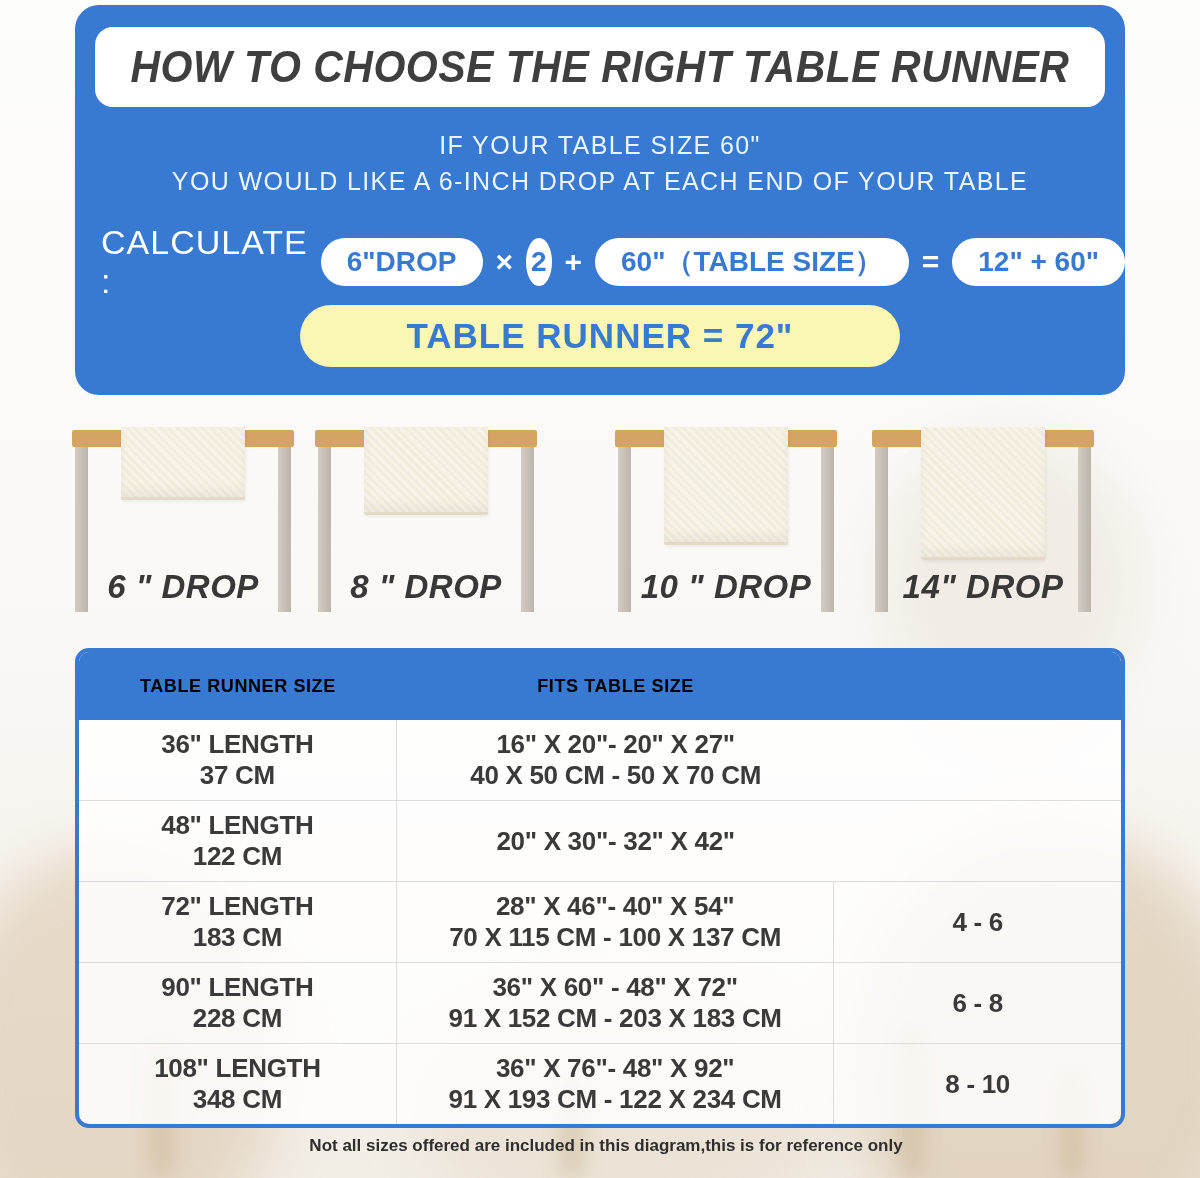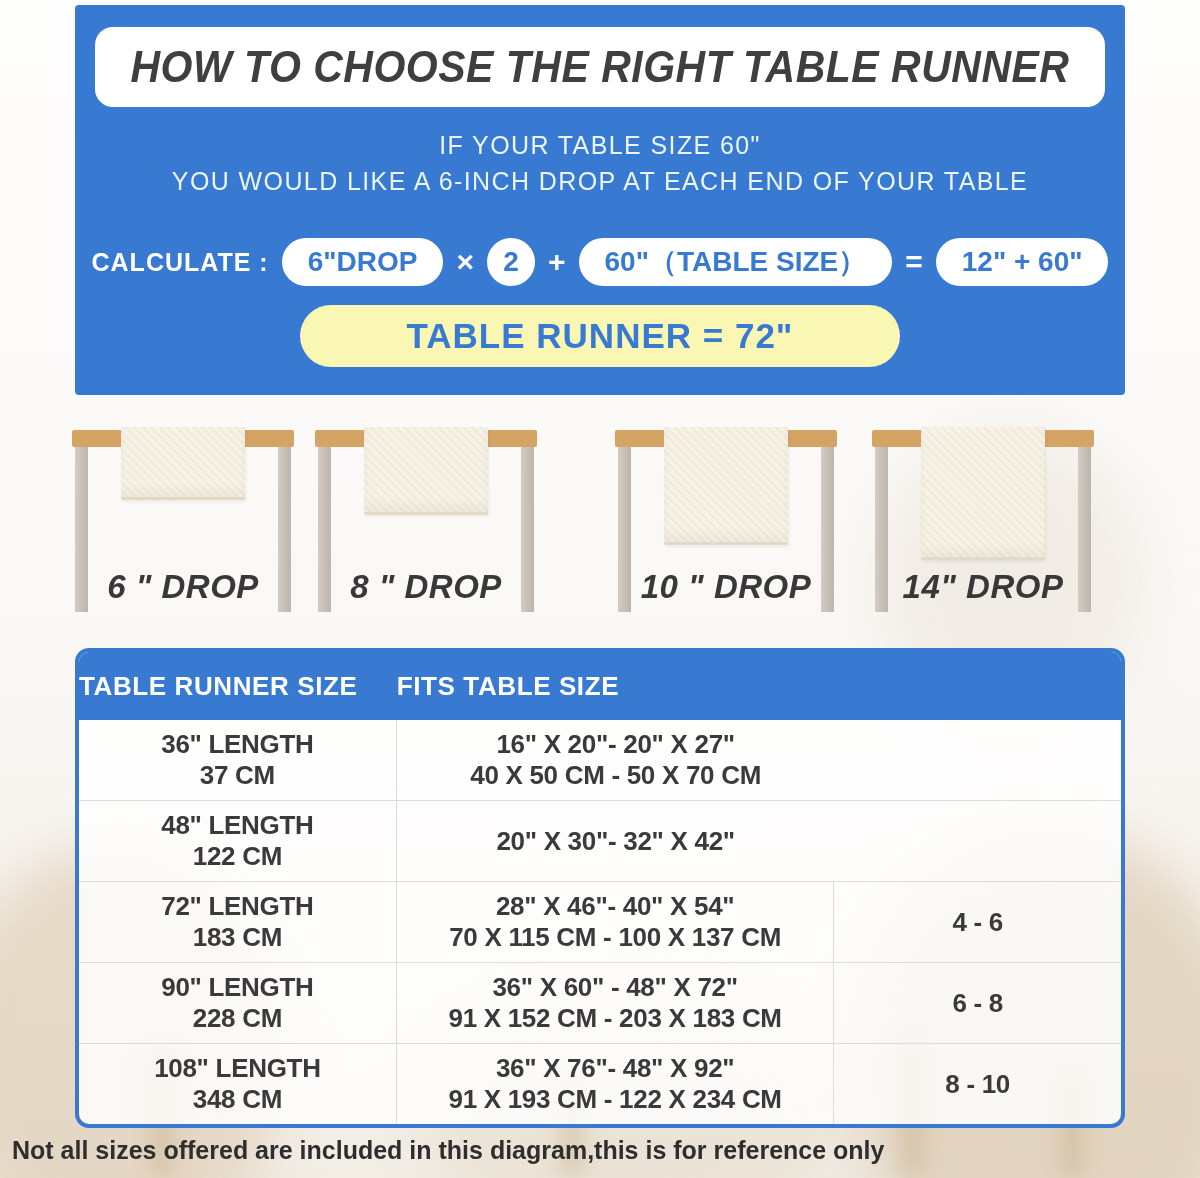--- a/index.html
+++ b/index.html
@@ -18,41 +18,41 @@
   .blob.b1 { left:-60px; bottom:-90px; width:340px; height:420px; background:rgba(216,197,170,.55); }
   .blob.b2 { right:-50px; bottom:-110px; width:400px; height:460px; background:rgba(210,188,156,.5); }
   .blob.b3 { left:420px; bottom:-60px; width:420px; height:260px; background:rgba(226,214,196,.45); }
   .blob.b4 { right:60px; top:430px; width:260px; height:300px; background:rgba(235,228,218,.6); }
   .chair-leg { position:absolute; bottom:0; width:24px; height:130px; border-radius:10px;
     background:rgba(198,175,140,.45); filter:blur(10px); }
 
   
   .hero {
     position:absolute; left:75px; top:5px; width:1050px; height:390px;
-    border-radius:4px; z-index:2;
+    border-radius:24px; z-index:2;
   }
   .title-banner {
     position:absolute; left:20px; right:20px; top:22px; height:80px;
     background:#ffffff; border-radius:18px;
     display:flex; align-items:center; justify-content:center;
   }
   .title-banner h1 {
     font-size:41px; font-weight:bold; font-style:italic; color:#3f3f3f;
     letter-spacing:.5px; transform:scale(1,1.06); white-space:nowrap;
   }
   .sub { position:absolute; left:0; right:0; text-align:center;
     color:#ebf5fc; font-size:25px; letter-spacing:1.4px; font-weight:400; }
   .sub.line1 { top:126px; }
   .sub.line2 { top:162px; }
 
   .formula {
     position:absolute; left:0; right:0; top:233px; height:48px;
     display:flex; align-items:center; justify-content:center; gap:13px;
   }
-  .calc-label { color:#ffffff; font-size:25px; font-weight:bold; letter-spacing:1px; }
+  .calc-label { color:#ffffff; font-size:34px; font-weight:normal; letter-spacing:1px;padding-left:26px; }
   .pill {
     background:#ffffff; height:48px; line-height:48px; border-radius:26px;
     padding:0 26px; font-size:28px; font-weight:bold; white-space:nowrap;
   }
   .pill.circle { width:48px; padding:0; text-align:center; border-radius:50%; }
   .op { color:#ffffff; font-size:30px; font-weight:bold; }
 
   .result-banner {
     position:absolute; top:300px; left:50%; transform:translateX(-50%);
     width:600px; height:62px; border-radius:34px;
@@ -86,34 +86,34 @@
     letter-spacing:.5px; z-index:3; white-space:nowrap; }
 
   
   .size-panel {
     position:absolute; left:75px; top:648px; width:1050px; height:480px;
     border-radius:14px; overflow:hidden; z-index:2;
     background:rgba(255,255,255,.82);
   }
   .thead { height:68px; display:grid; grid-template-columns:30.5% 42% 27.5%;
     align-items:center; }
-  .thead span { text-align:left; color:#ffffff; font-size:26px; font-weight:bold;
+  .thead span { text-align:center; color:#000000; font-size:18px; font-weight:bold;
     letter-spacing:.6px; }
   .tbody { display:flex; flex-direction:column; height:calc(100% - 68px); }
   .trow { flex:1; display:grid; grid-template-columns:30.5% 42% 27.5%;
     border-bottom:1px solid #dcdcdc; }
   .trow:last-child { border-bottom:none; }
   .tcell { display:flex; flex-direction:column; align-items:center; justify-content:center;
     border-right:1px solid #dcdcdc; line-height:31px; }
   .tcell:last-child { border-right:none; }
   .tcell div { font-size:26px; font-weight:bold; color:#3a3a3a; letter-spacing:-.3px;
     white-space:nowrap; }
 
-  .footnote { position:absolute; top:1136px; left:12px; right:0; text-align:left;
-    font-size:25px; font-weight:bold; color:#2e2e2e; z-index:2; }
+  .footnote { position:absolute; top:1136px; left:12px; right:0; text-align:center;
+    font-size:17px; font-weight:bold; color:#2e2e2e; z-index:2; }
 </style>
 </head>
 <body>
 
 <div class="page">
 
   <div class="bg-decor">
     <div class="blob b1"></div>
     <div class="blob b2"></div>
     <div class="blob b3"></div>

